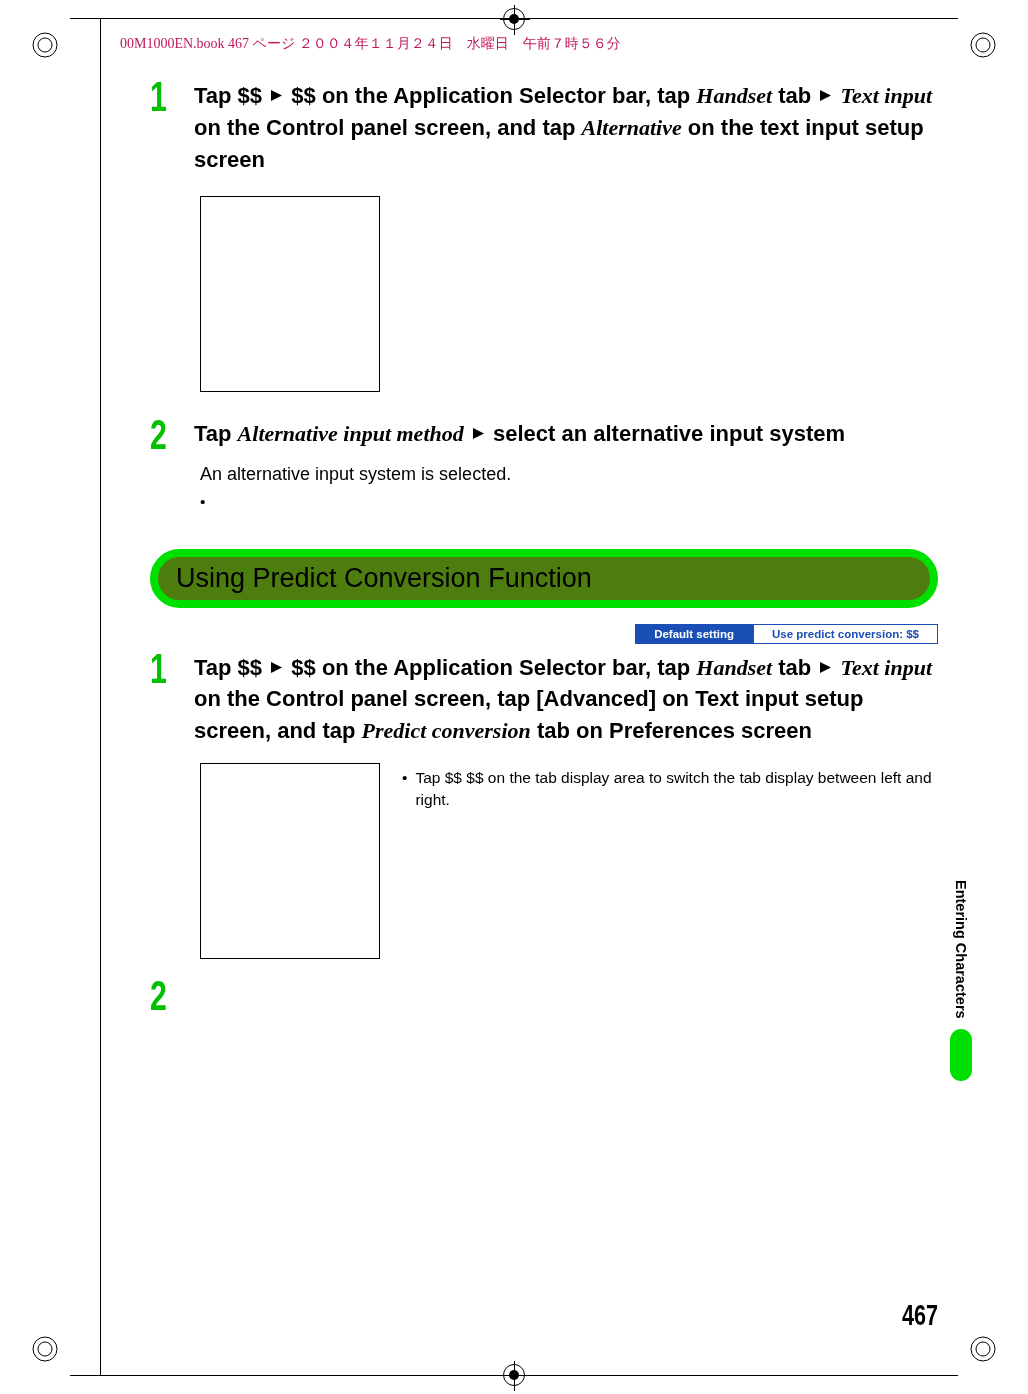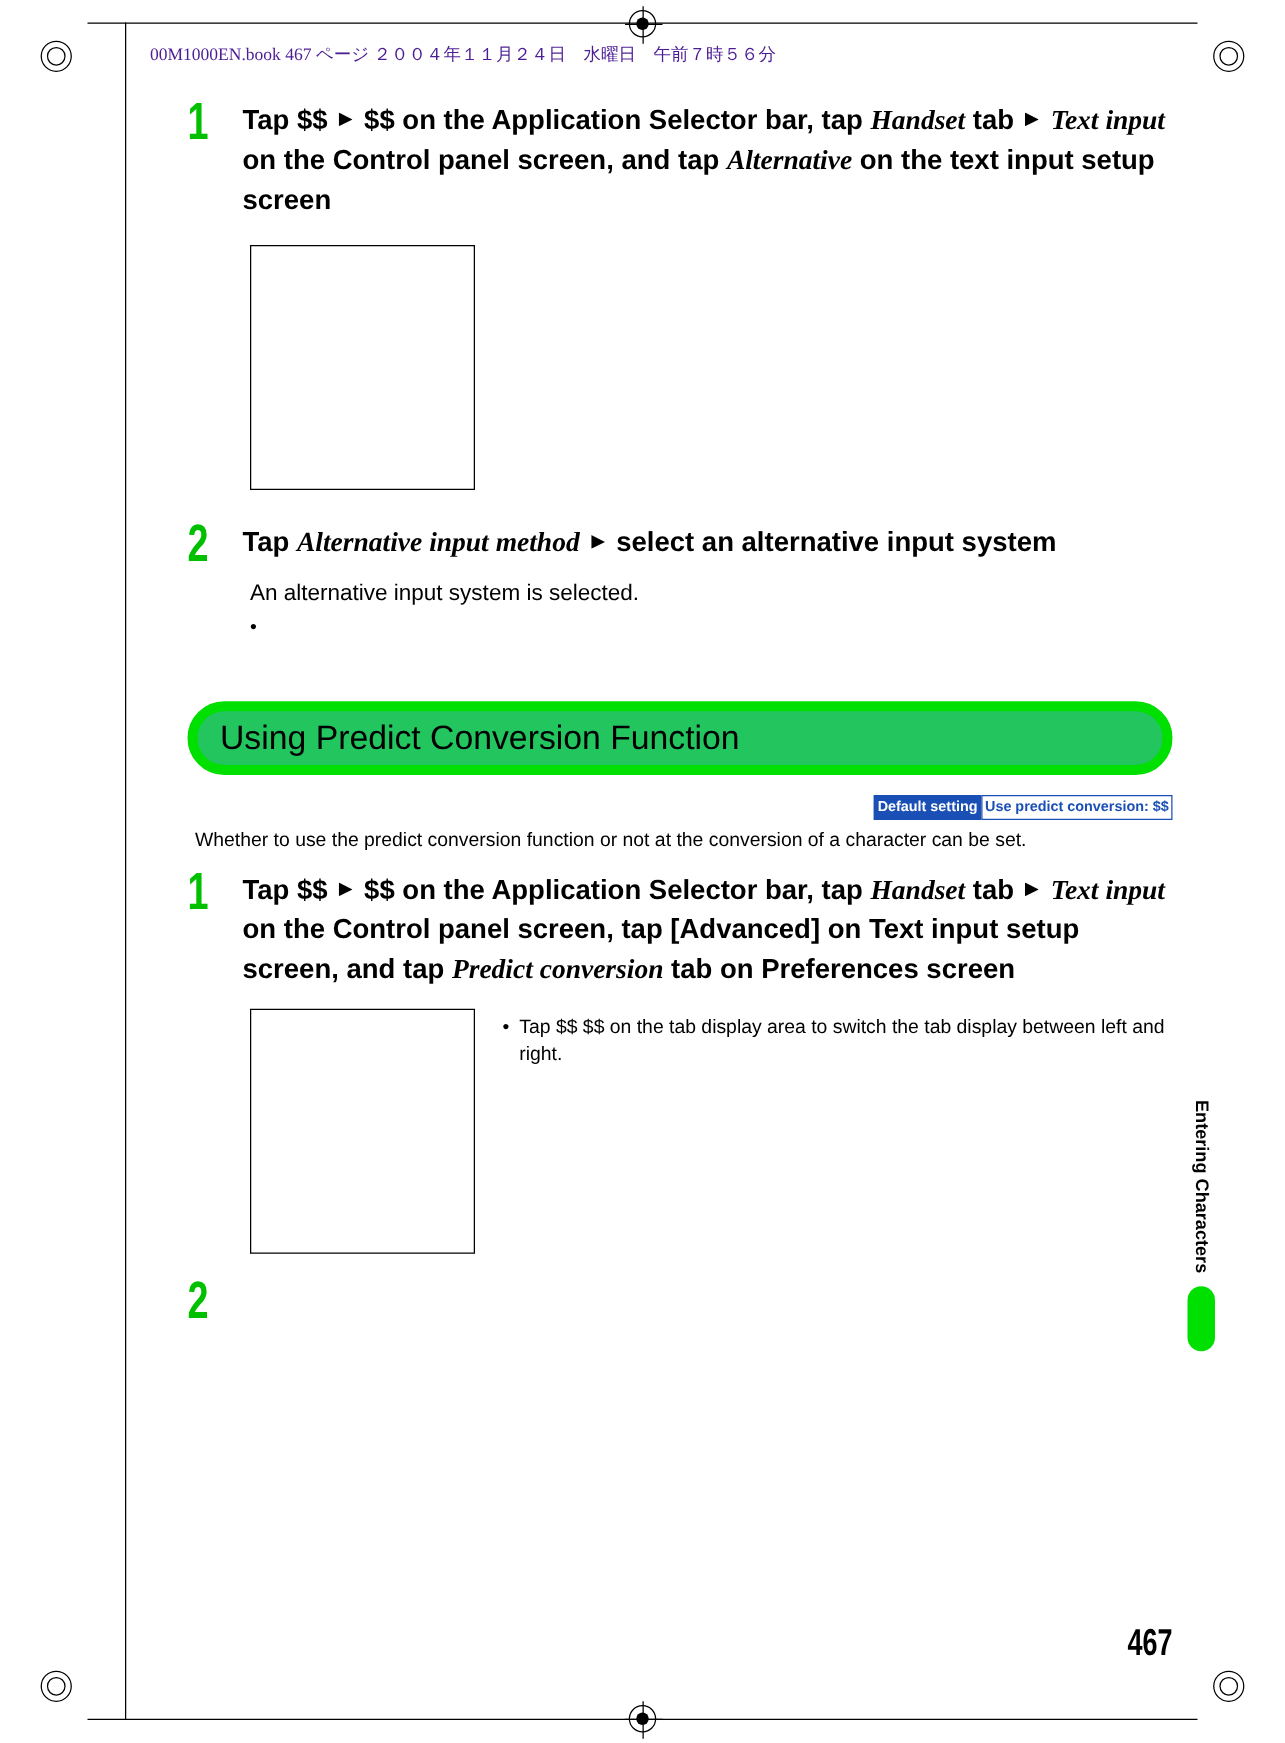--- a/index.html
+++ b/index.html
@@ -20,21 +20,21 @@
   .reg-inner { width:10px; height:10px; background:#000; border-radius:50%; }
   .reg-top { top: 8px; left: 50%; transform: translateX(-50%); }
   .reg-bot { bottom: 8px; left: 50%; transform: translateX(-50%); }
   .frame-line { position:absolute; background:#000; }
   .frame-h-top { top: 18px; left: 70px; right:70px; height:1px; }
   .frame-h-bot { bottom: 18px; left: 70px; right:70px; height:1px; }
   .frame-v-left { left: 100px; top: 18px; bottom: 18px; width:1px; }
 
   .header-info {
     position: absolute; top: 35px; left: 120px;
-    font-family: "MS Mincho", serif; font-size: 14px; color: #4c1d95;
+    font-family: "MS Mincho", serif; font-size: 14px; color: #be185d;
   }
   .rings { position: absolute; width: 30px; height: 30px; }
   .rings svg { width: 100%; height: 100%; }
   .rings-tl { top: 30px; left: 30px; }
   .rings-tr { top: 30px; right: 30px; }
   .rings-bl { bottom: 30px; left: 30px; }
   .rings-br { bottom: 30px; right: 30px; }
 
   .page {
     position: absolute;
@@ -60,34 +60,34 @@
   .placeholder-box {
     border: 1px solid #000; width: 180px; height: 196px;
     margin-left: 50px; margin-top: 20px; margin-bottom: 26px;
   }
 
   .sub-text { font-size: 18px; margin-left: 50px; margin-top: 4px; line-height: 1.4; }
   .bullet-line { display: flex; font-size: 15.5px; margin-left: 50px; margin-top: 4px; line-height: 1.4; }
   .bullet-line .dot { margin-right: 8px; }
 
   .section-head {
-    position: relative; margin-top: 48px; margin-bottom: 16px;
+    position: relative; margin-top: 36px; margin-bottom: 16px;
     border: 8px solid #00e000; border-radius: 30px; padding: 6px 18px;
-    background: #22c55e;
+    background: #4d7c0f;
   }
   .section-head h2 {
     font-size: 27px; font-weight: normal;
     font-family: Arial, Helvetica, sans-serif;
   }
 
   .default-badge {
     float: right; display: flex; margin-bottom: 8px;
   }
   .default-badge .cell {
-    border: 1px solid #1a4fb5; font-size: 11.5px; font-weight: bold; padding: 3px 2px;
+    border: 1px solid #1a4fb5; font-size: 11.5px; font-weight: bold; padding: 3px 18px;
     color: #1a4fb5; background: #fff;
   }
   .default-badge .cell.left { background: #1a4fb5; color: #fff; }
   .clear { clear: both; }
 
   .body-text { font-size: 15.5px; margin-bottom: 14px; margin-left: 6px; }
 
   .row-flex { display: flex; align-items: flex-start; }
   .row-flex .placeholder-box { margin-top: 10px; margin-bottom: 20px; }
   .row-flex .side-note { flex: 1; margin-left: 22px; margin-top: 10px; }
@@ -181,21 +181,20 @@
   <div class="section-head">
     <h2>Using Predict Conversion Function</h2>
   </div>
 
   <div class="default-badge">
     <div class="cell left">Default setting</div>
     <div class="cell">Use predict conversion: $$</div>
   </div>
   <div class="clear"></div>
 
-  <div class="body-text">Whether to use the predict conversion function or not at the conversion of a character can be set.</div>
 
   <div class="step">
     <div class="step-num">1</div>
     <div class="step-body">
       <div class="step-title">
         <span>Tap $$ </span><span class="tri"><svg viewBox="0 0 10 10">
               <polygon points="0,0 10,5 0,10" fill="#000"></polygon>
             </svg></span><span> $$ on the Application Selector bar, tap </span><span class="it">Handset</span><span> tab </span><span class="tri"><svg viewBox="0 0 10 10">
               <polygon points="0,0 10,5 0,10" fill="#000"></polygon>
             </svg></span>

